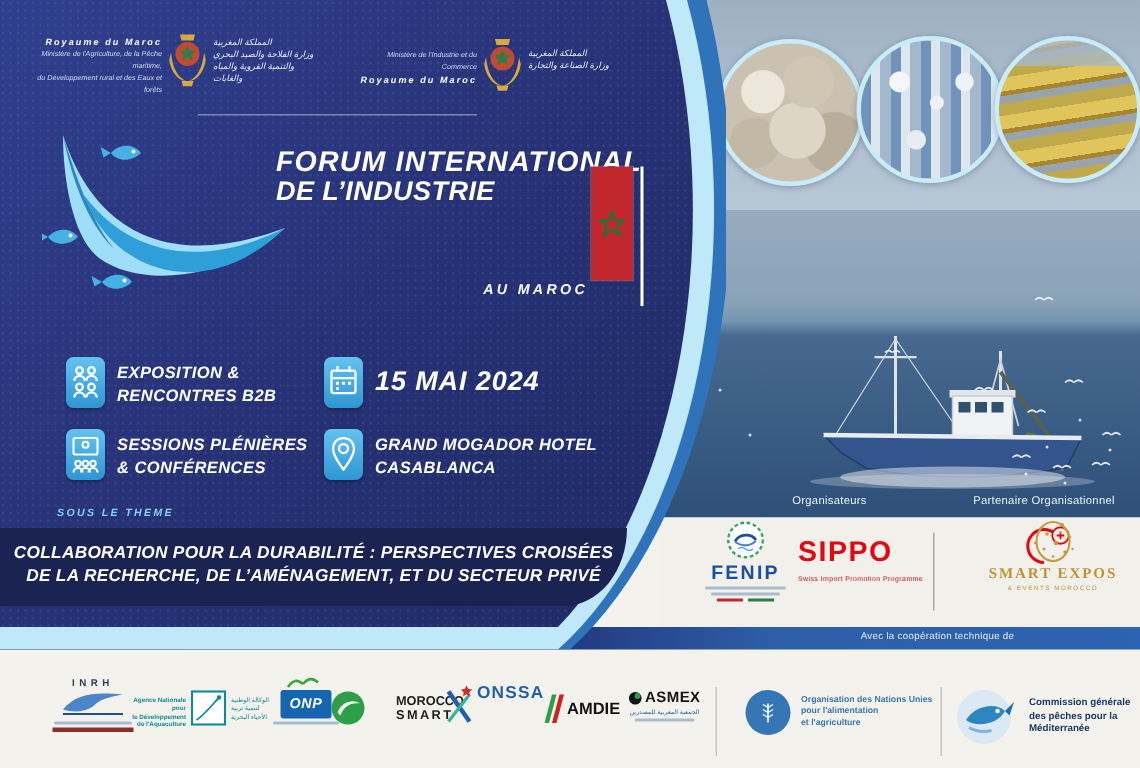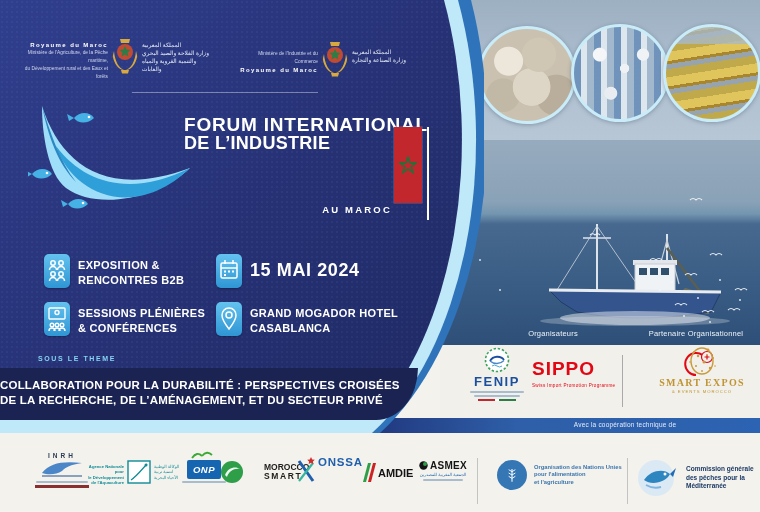--- a/index.html
+++ b/index.html
@@ -87,21 +87,21 @@
   .fao{position:absolute;left:497px;top:22px;display:flex;align-items:center;gap:7px;}
   .fao-circle{width:30px;height:30px;border-radius:50%;background:#3577b5;display:flex;align-items:center;justify-content:center;}
   .fao-txt{font-size:5.8px;font-weight:700;color:#3b75ad;line-height:7.6px;}
   .cgpm{position:absolute;left:636px;top:20px;display:flex;align-items:center;gap:8px;}
   .cgpm-txt{font-size:6.5px;font-weight:700;color:#1b3a66;line-height:8.6px;}
 
   
   .curve-svg{position:absolute;left:0;top:0;width:484px;height:433px;}
 
   
-  .content{position:absolute;left:0;top:16px;width:460px;height:316px;}
+  .content{position:absolute;left:0;top:0;width:460px;height:316px;font-style:italic;}
   .min-fr1{position:absolute;left:20px;top:25px;width:88px;text-align:right;color:#cfd8f0;font-size:4.8px;line-height:8px;}
   .min-fr1 .big, .min-fr2 .big{font-size:6px;font-weight:700;letter-spacing:1.4px;color:#ffffff;}
   .emblem1{position:absolute;left:112px;top:21px;}
   .min-ar1{position:absolute;left:142px;top:25px;width:72px;direction:rtl;text-align:left;color:#e8eef8;font-size:5.8px;line-height:8px;}
   .min-sep{position:absolute;left:132px;top:76px;width:186px;height:1px;background:rgba(255,255,255,.38);}
   .min-fr2{position:absolute;left:234px;top:34px;width:84px;text-align:right;color:#cfd8f0;font-size:4.8px;line-height:8px;}
   .emblem2{position:absolute;left:322px;top:24px;}
   .min-ar2{position:absolute;left:352px;top:32px;width:84px;direction:rtl;text-align:left;color:#e8eef8;font-size:5.8px;line-height:8px;}
 
   .fish-logo{position:absolute;left:28px;top:88px;}
@@ -121,21 +121,21 @@
   .ti1{left:44px;top:238px;} .ti2{left:44px;top:286px;}
   .ti3{left:216px;top:238px;} .ti4{left:216px;top:286px;}
   .dtxt{position:absolute;font-size:11px;font-weight:700;color:#fff;line-height:14.5px;letter-spacing:.3px;}
   .dt1{left:78px;top:242px;} .dt2{left:78px;top:290px;}
   .dt4{left:250px;top:290px;}
   .ddate{position:absolute;left:250px;top:244px;font-size:18px;font-weight:800;color:#fff;letter-spacing:.6px;}
 
   .kicker{position:absolute;left:38px;top:339px;font-size:7px;font-weight:700;letter-spacing:1.6px;color:#86d3f2;}
   .themeband{position:absolute;left:0;top:352px;width:418px;height:52px;background:#1b2353;
     border-bottom-right-radius:42px 52px;}
-  .themeline{width:100%;font-size:11.5px;font-weight:700;color:#fff;line-height:15px;letter-spacing:.2px;}
+  .themeline{width:100%;text-align:center;font-size:11.5px;font-weight:700;color:#fff;line-height:15px;letter-spacing:.2px;}
   .themeband .themeline:first-child{padding-top:10px;}
 </style>
 </head>
 <body>
 
 <div class="poster">
 
   <div class="right-col">
     <div class="sky"></div>
     <div class="circle c1"></div>

